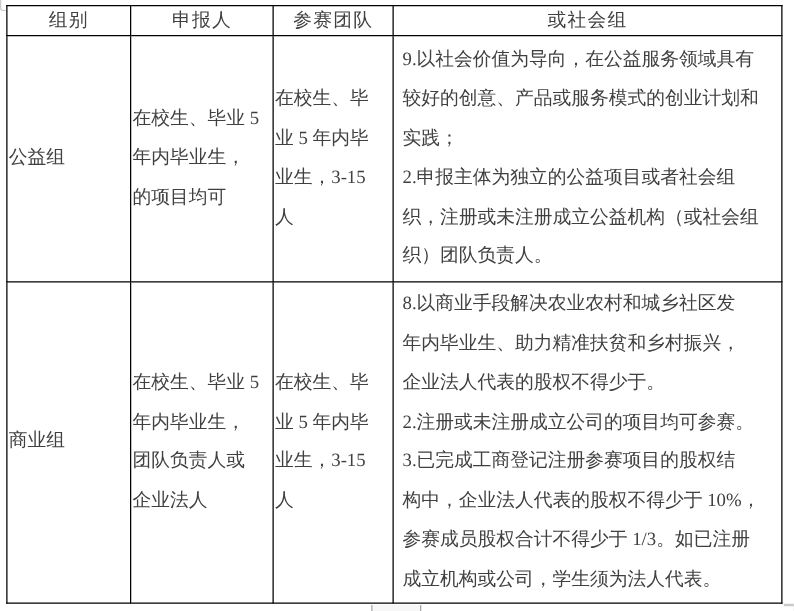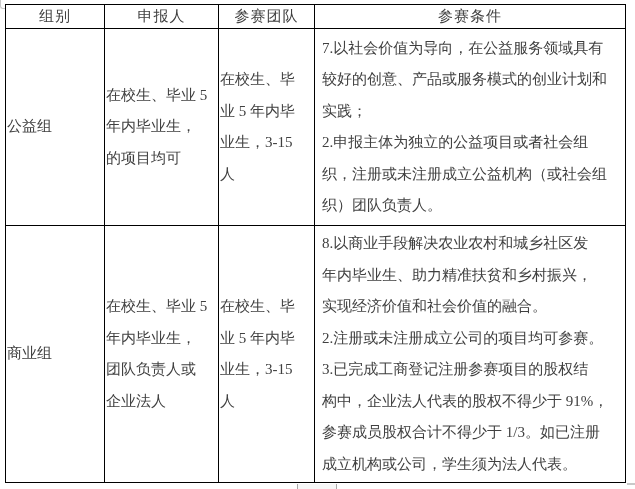--- a/index.html
+++ b/index.html
@@ -86,39 +86,39 @@
       <col style="width:99px">
       <col style="width:114px">
       <col style="width:96px">
       <col style="width:311px">
     </colgroup>
     <thead>
       <tr class="header-row">
         <th class="hcell">组别</th>
         <th class="hcell">申报人</th>
         <th class="hcell">参赛团队</th>
-        <th class="hcell">参赛条件</th>
+        <th class="hcell">或社会组</th>
       </tr>
     </thead>
     <tbody>
       <tr class="row-1">
         <td class="ccell">公益组</td>
         <td class="ccell">
             <div class="line">在校生、毕业 5</div>
             <div class="line">年内毕业生，</div>
             <div class="line">的项目均可</div>
           </td>
         <td class="ccell">
             <div class="line">在校生、毕</div>
             <div class="line">业 5 年内毕</div>
             <div class="line">业生，3-15</div>
             <div class="line">人</div>
           </td>
         <td class="cond">
-            <div class="line">7.以社会价值为导向，在公益服务领域具有</div>
+            <div class="line">9.以社会价值为导向，在公益服务领域具有</div>
             <div class="line">较好的创意、产品或服务模式的创业计划和</div>
             <div class="line">实践；</div>
             <div class="line">2.申报主体为独立的公益项目或者社会组</div>
             <div class="line">织，注册或未注册成立公益机构（或社会组</div>
             <div class="line">织）团队负责人。</div>
           </td>
       </tr>
       <tr class="row-2">
         <td class="ccell">商业组</td>
         <td class="ccell">
@@ -129,24 +129,24 @@
           </td>
         <td class="ccell">
             <div class="line">在校生、毕</div>
             <div class="line">业 5 年内毕</div>
             <div class="line">业生，3-15</div>
             <div class="line">人</div>
           </td>
         <td class="cond">
             <div class="line">8.以商业手段解决农业农村和城乡社区发</div>
             <div class="line">年内毕业生、助力精准扶贫和乡村振兴，</div>
-            <div class="line">实现经济价值和社会价值的融合。</div>
+            <div class="line">企业法人代表的股权不得少于。</div>
             <div class="line">2.注册或未注册成立公司的项目均可参赛。</div>
             <div class="line">3.已完成工商登记注册参赛项目的股权结</div>
-            <div class="line">构中，企业法人代表的股权不得少于 91%，</div>
+            <div class="line">构中，企业法人代表的股权不得少于 10%，</div>
             <div class="line">参赛成员股权合计不得少于 1/3。如已注册</div>
             <div class="line">成立机构或公司，学生须为法人代表。</div>
           </td>
       </tr>
     </tbody>
   </table>
 
   <div class="artifact-topleft"></div>
   <div class="artifact-bottom-mid"></div>
   <div class="artifact-bottom-right"></div>

